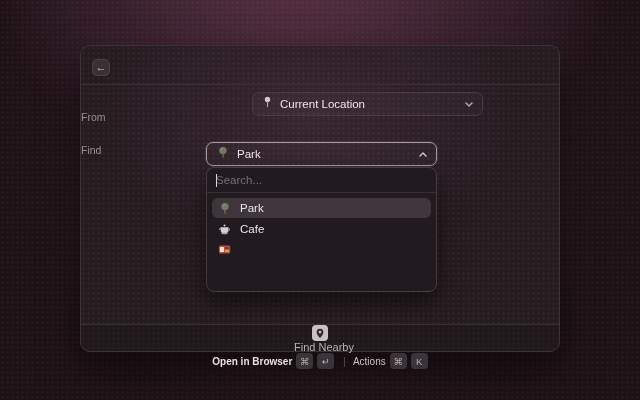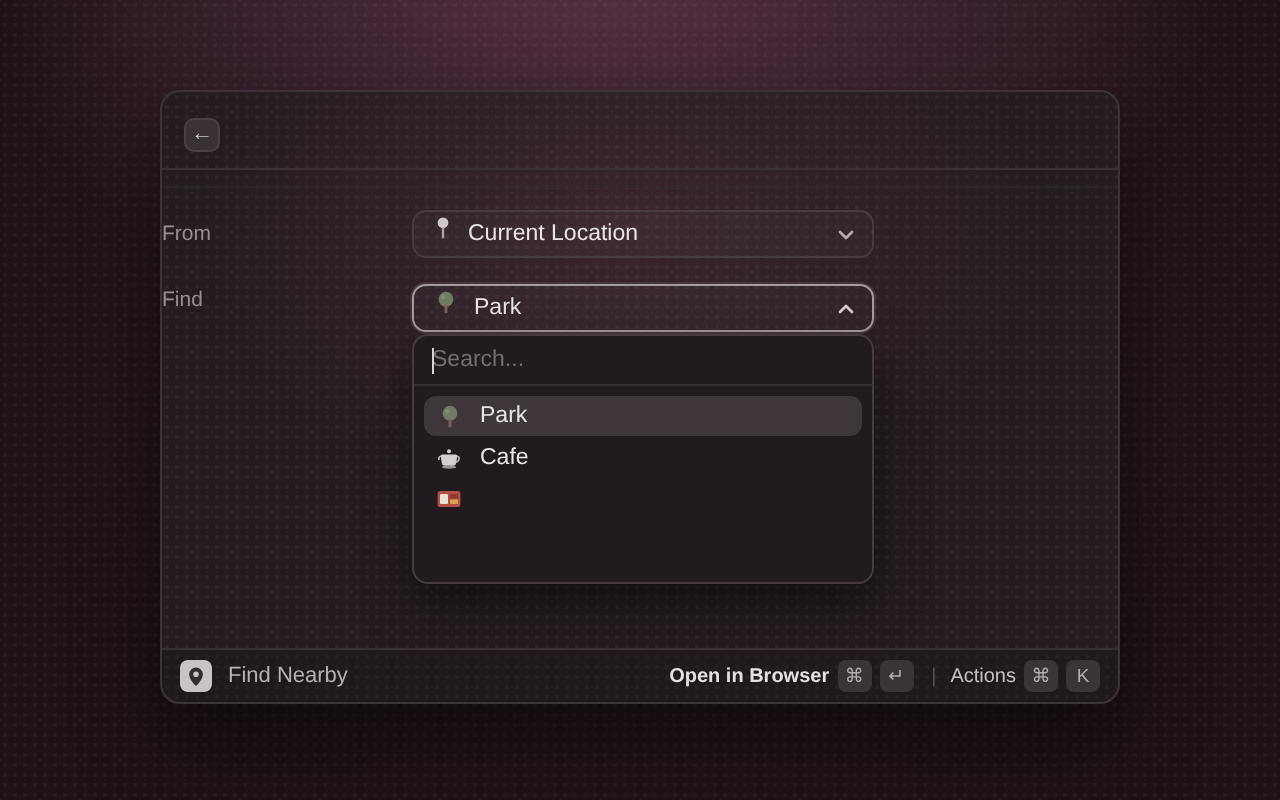--- a/index.html
+++ b/index.html
@@ -43,21 +43,21 @@
   }
   .lbl-from { top:59px; }
   .lbl-find { top:92px; }
 
   .select {
     position:absolute; left:125px; width:231px; height:24px;
     border:1px solid #473c42; border-radius:7px;
     background:rgba(255,255,255,0.025);
     display:flex; align-items:center; padding:0 8px 0 10px; cursor:pointer;
   }
-  .sel-from { top:59px; }
+  .sel-from { top:46px;margin-left:46px; }
   .sel-find { top:96px; border-color:#a49ba1; box-shadow:0 0 0 1px rgba(210,200,206,0.12); }
   .select .value { font-size:11.5px; color:#e9e5e7; margin-left:8px; flex:1; }
   .select svg.chev { flex:none; }
 
   .panel {
     position:absolute; left:125px; top:121px; width:231px; height:125px;
     background:#211a1e; border:1px solid #453b40; border-radius:8px;
     box-shadow:0 10px 24px rgba(0,0,0,0.5);
   }
   .panel .search-wrap {
@@ -78,21 +78,21 @@
     padding:0 6px; cursor:pointer; margin-bottom:0.5px;
   }
   .opt.selected { background:#3e363a; }
   .opt .oicon { width:13px; display:flex; justify-content:center; }
   .opt .olabel { font-size:11.5px; color:#e9e5e7; margin-left:9px; }
 
   .footer {
     position:absolute; left:0; right:0; bottom:0; height:27px;
     border-top:1px solid #382f33; border-radius:0 0 10px 10px;
     background:rgba(20,14,17,0.25);
-    display:flex; align-items:center; padding:0 9px;
+    display:flex; align-items:center; padding:0 9px;flex-direction:column;
   }
   .app-badge {
     width:16px; height:16px; border-radius:4px; background:#c9c3c6;
     display:flex; align-items:center; justify-content:center; flex:none;
   }
   .app-name { font-size:11px; color:#b6b0b3; margin-left:8px; flex:1; }
   .action-label { font-size:10px; color:#e4e0e2; font-weight:bold; }
   .actions-label { font-size:10px; color:#c6c0c3; }
   .keycap {
     width:17px; height:16px; margin-left:4px; border-radius:4px;

